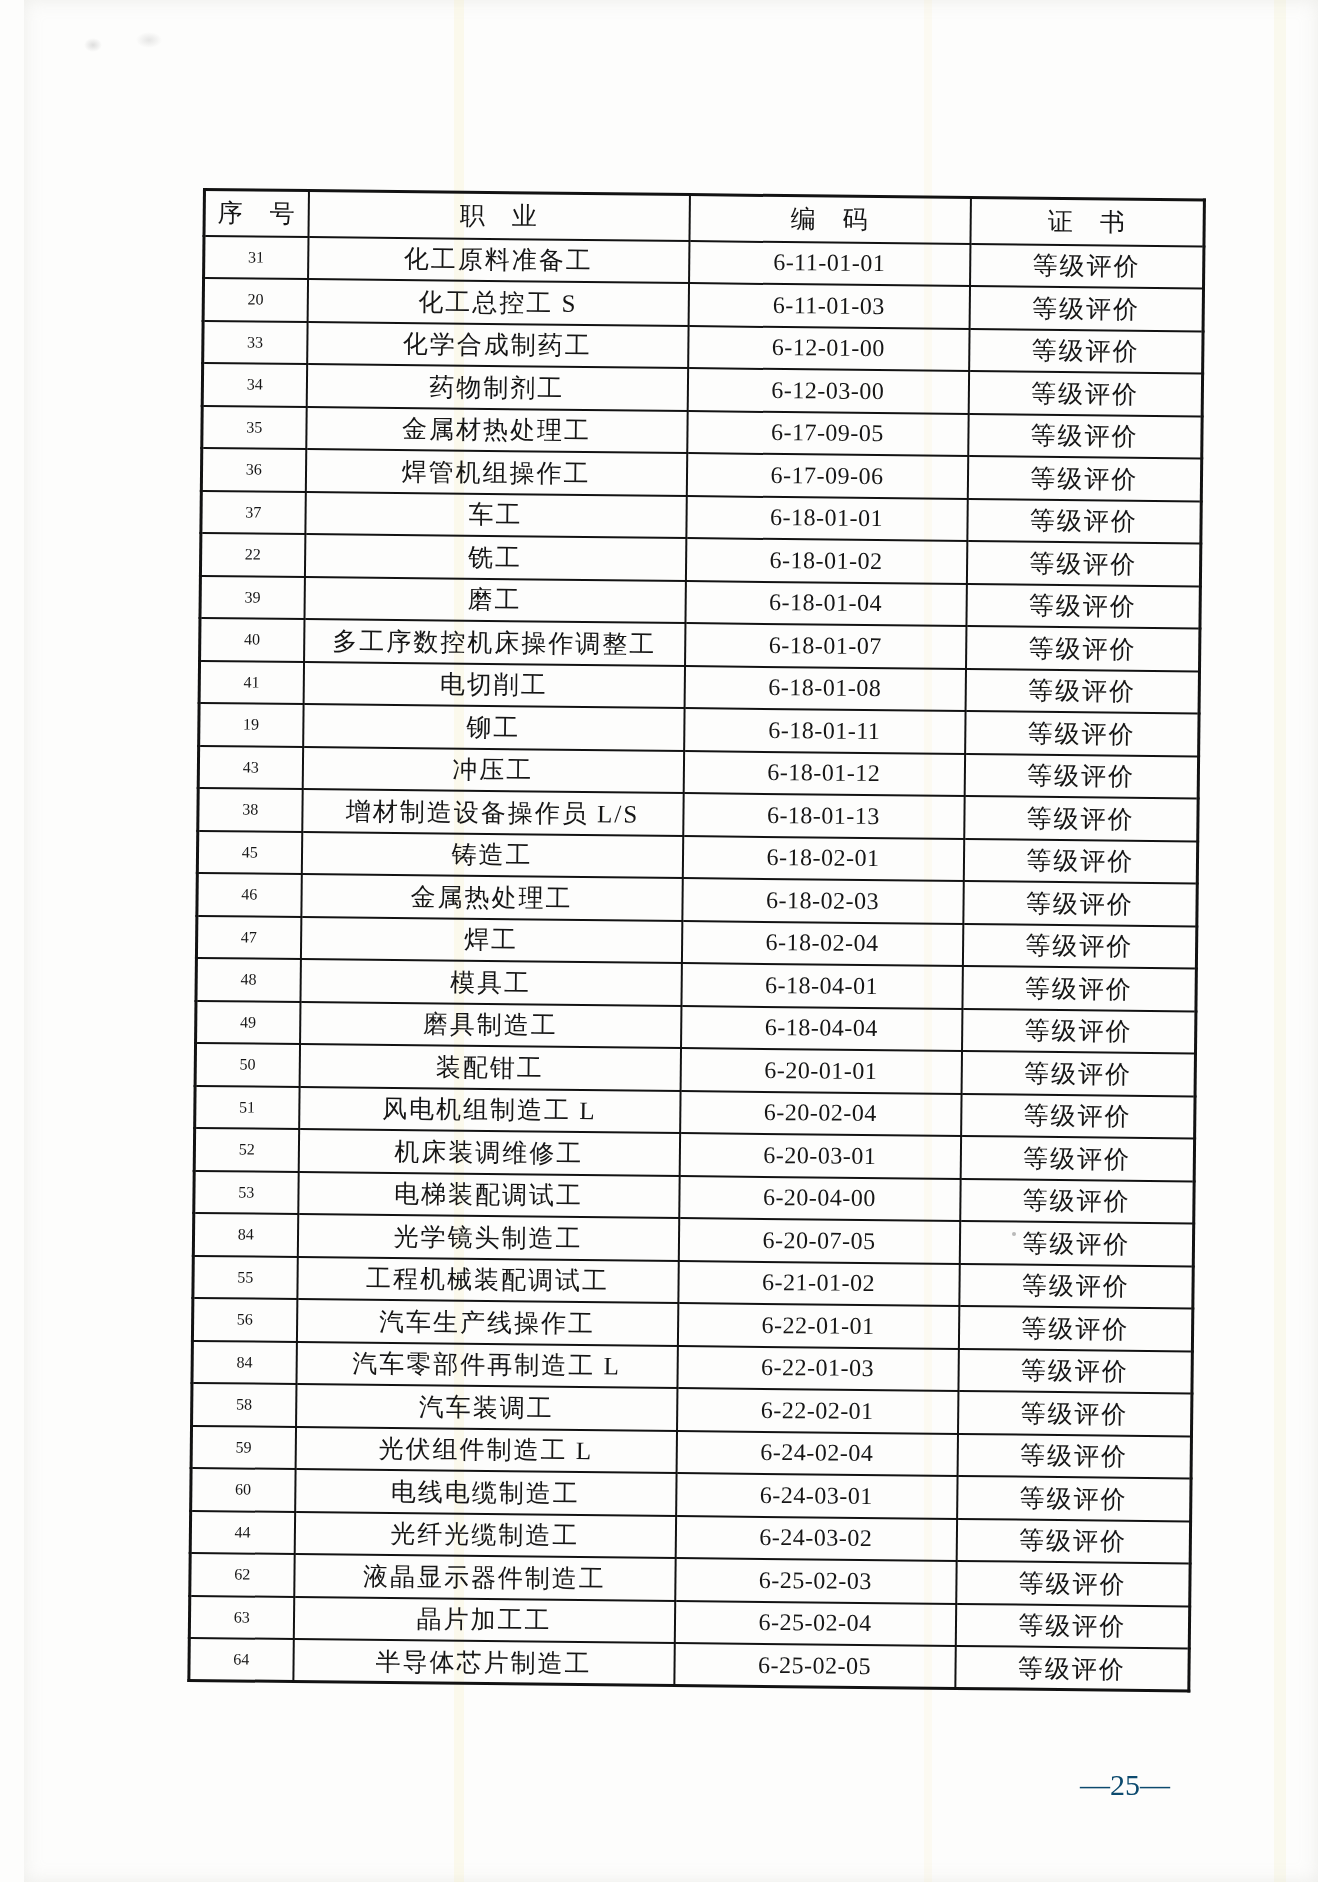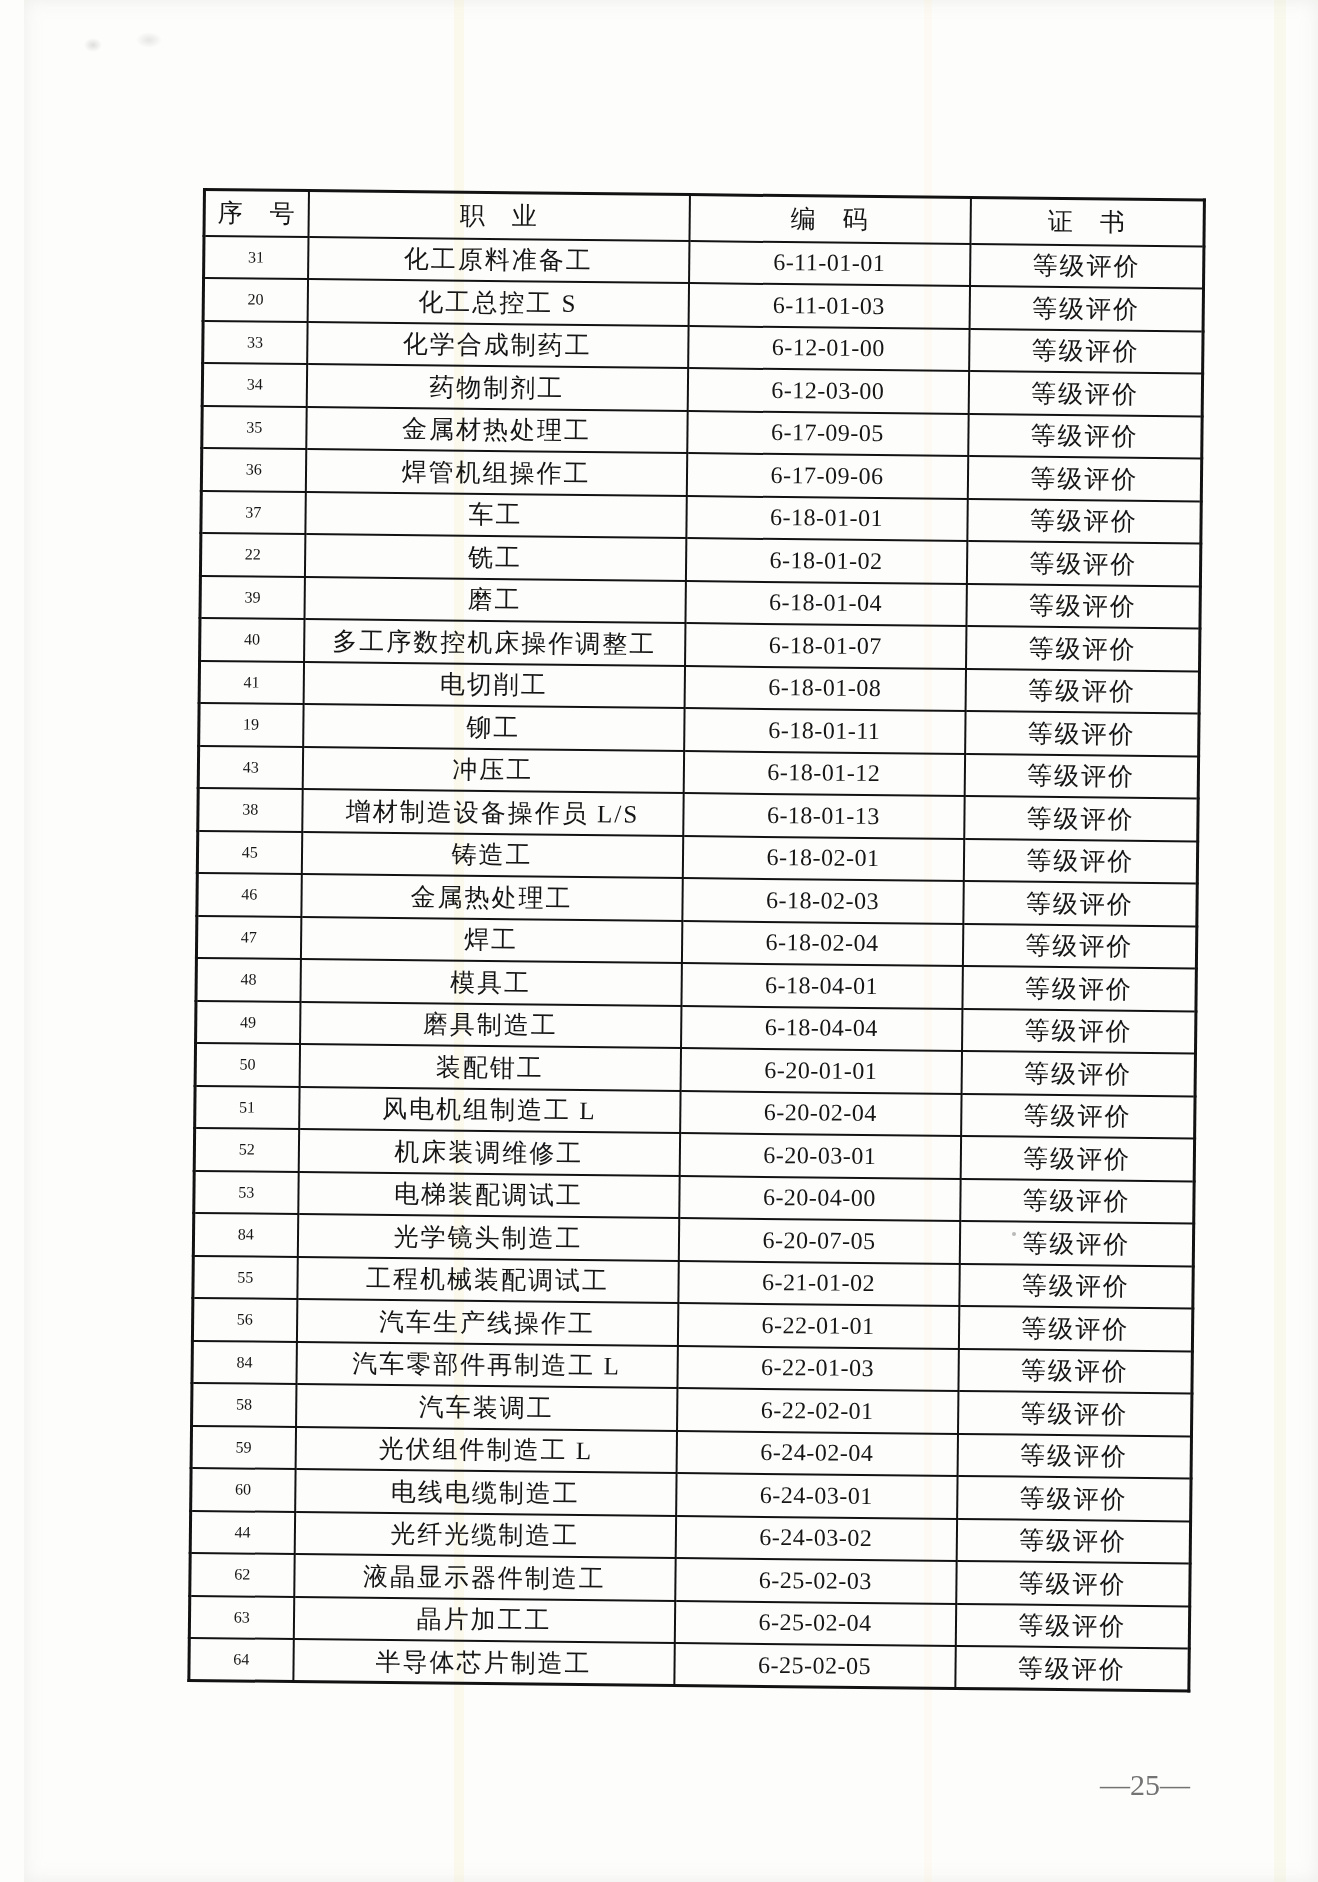--- a/index.html
+++ b/index.html
@@ -78,24 +78,24 @@
   }
   td.idx  { font-family: "Liberation Serif", "DejaVu Serif", serif; font-size: 16px; }
   td.occ  { font-size: 25px; letter-spacing: 2px; }
   td.code { font-family: "Liberation Serif", "DejaVu Serif", serif; font-size: 24px; letter-spacing: 0.5px; }
   td.cert { font-size: 25px; letter-spacing: 2px; }
 
   .pagenum {
     position: absolute;
     left: 1056px; top: 1768px;
     width: 110px;
-    text-align: right;
+    text-align: left;
     font-family: "Liberation Serif", "DejaVu Serif", serif;
     font-size: 30px;
-    color: #737373;
+    color: #0c4a6e;
     letter-spacing: 0px;
   }
 </style>
 </head>
 <body>
 
 <div class="sheet">
   <div class="streak s1"></div>
   <div class="streak s2"></div>
   <div class="streak s3"></div>

